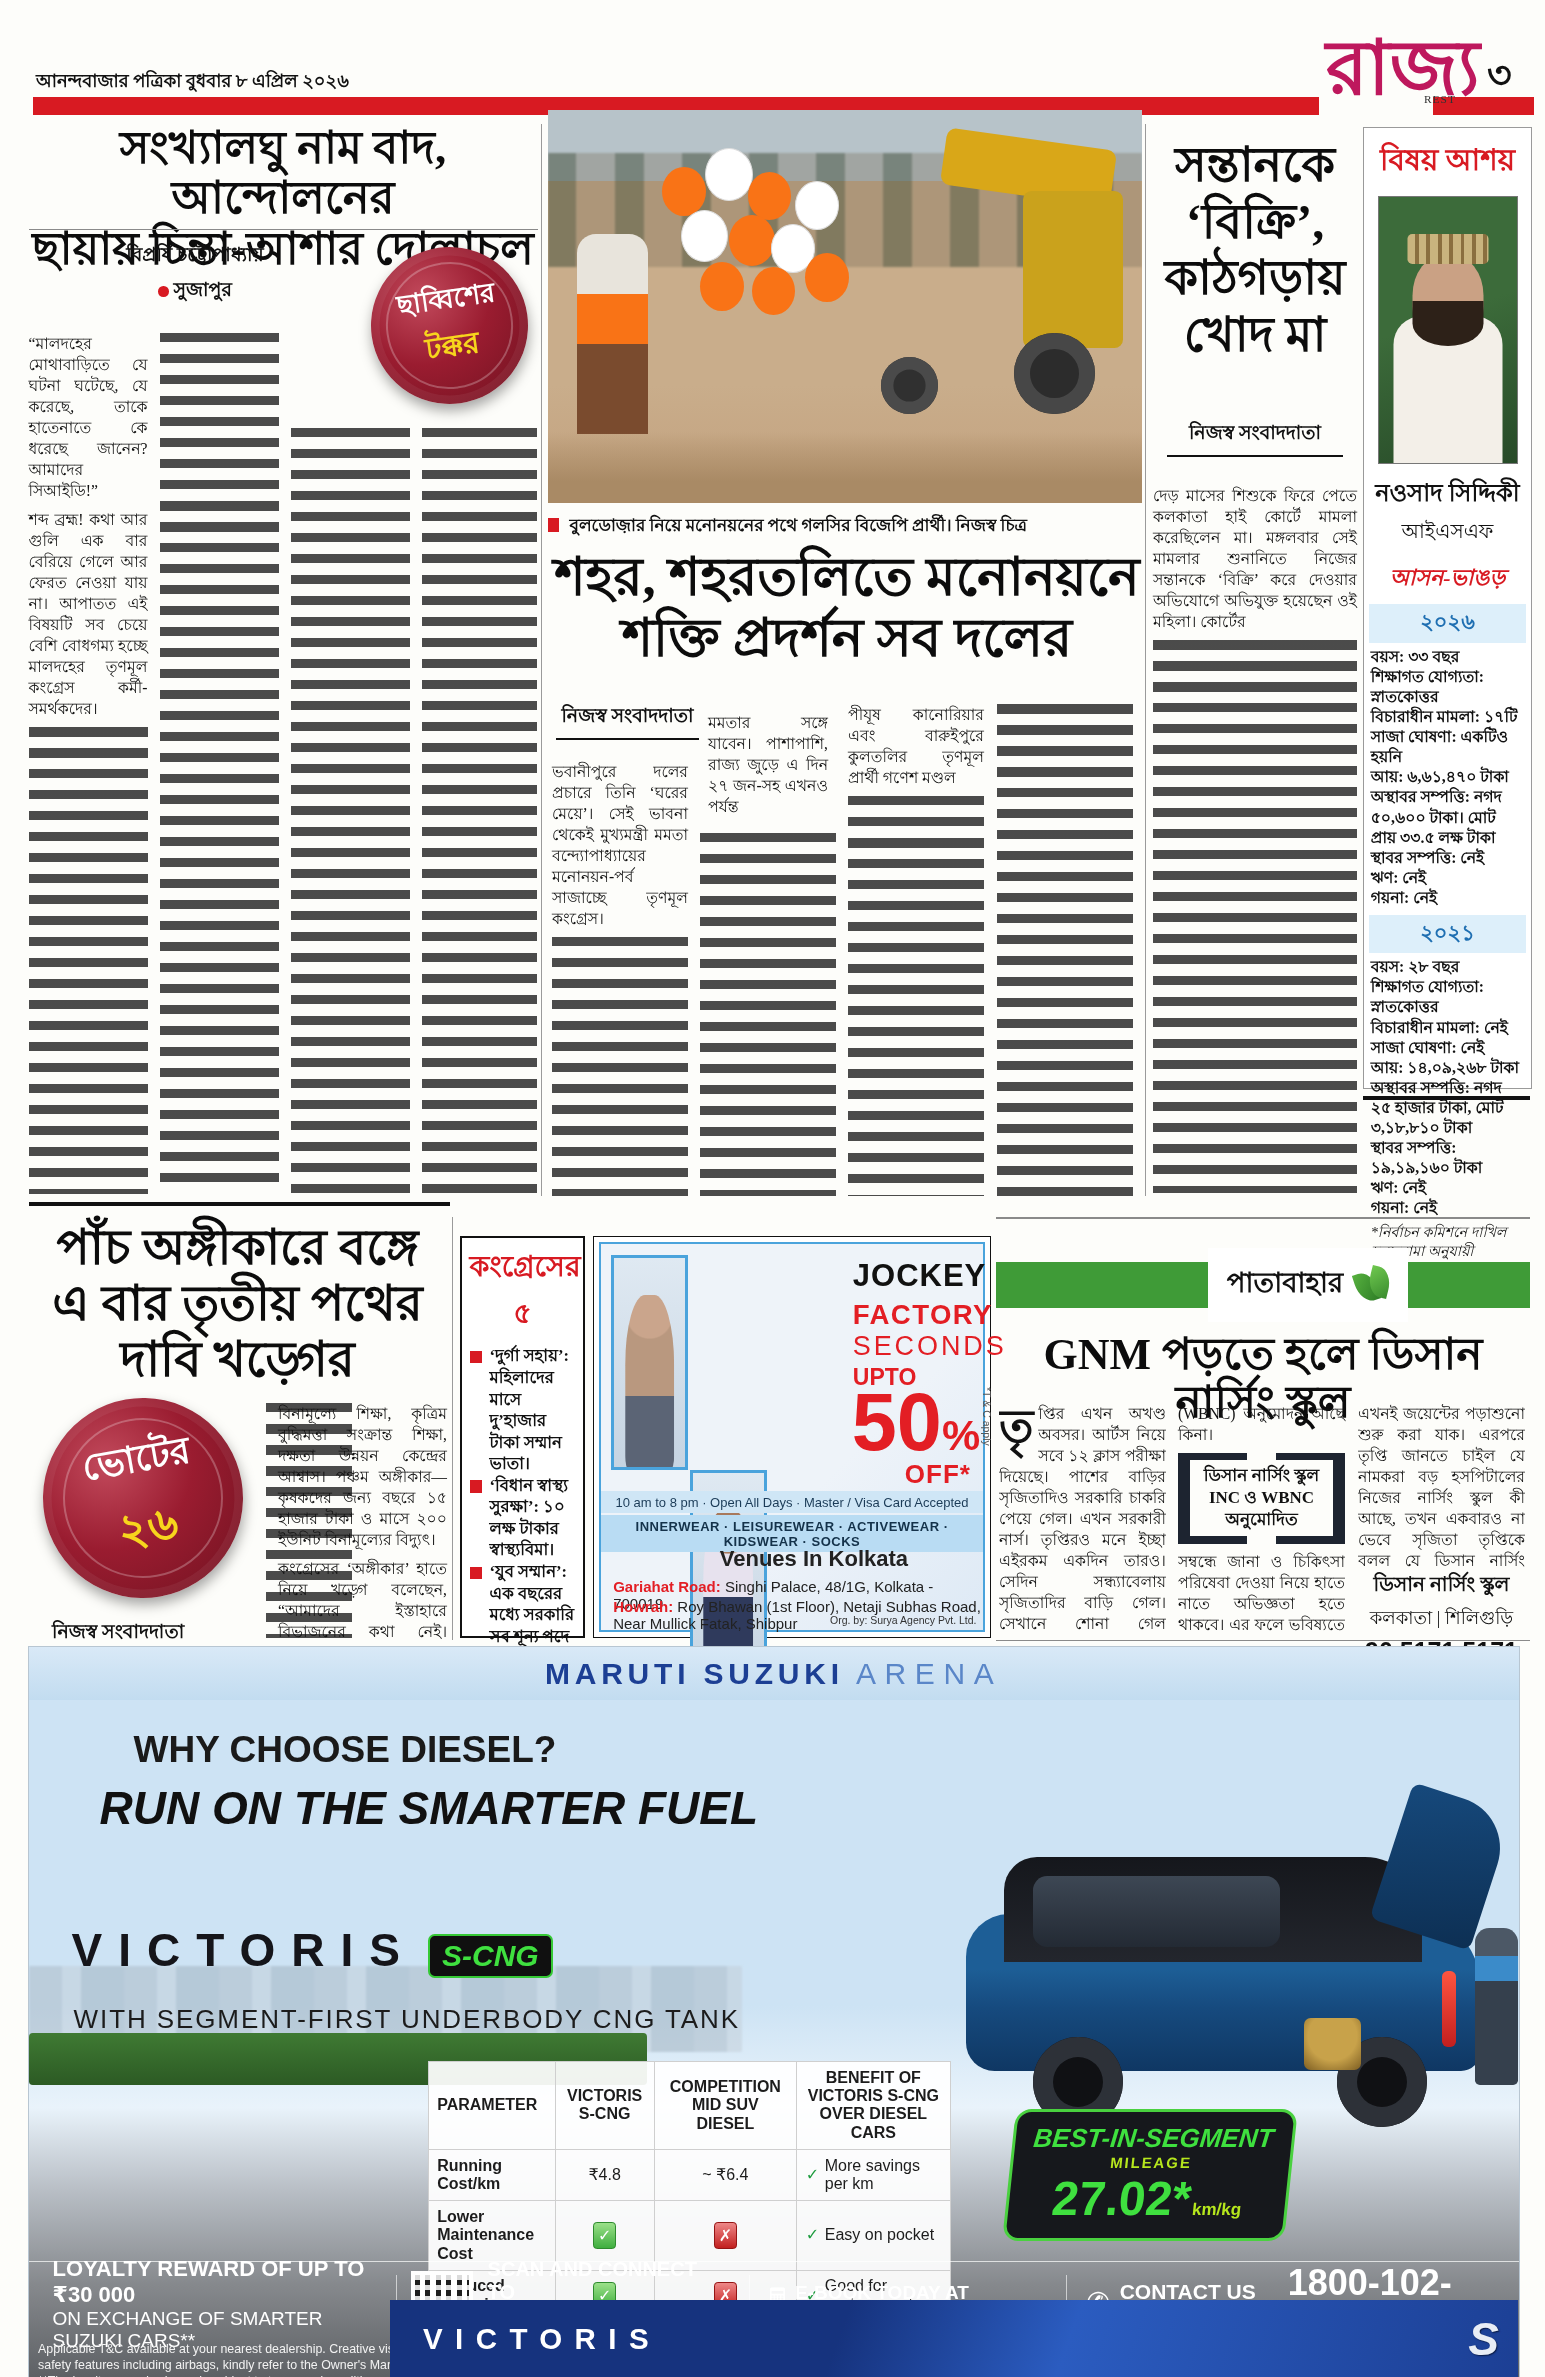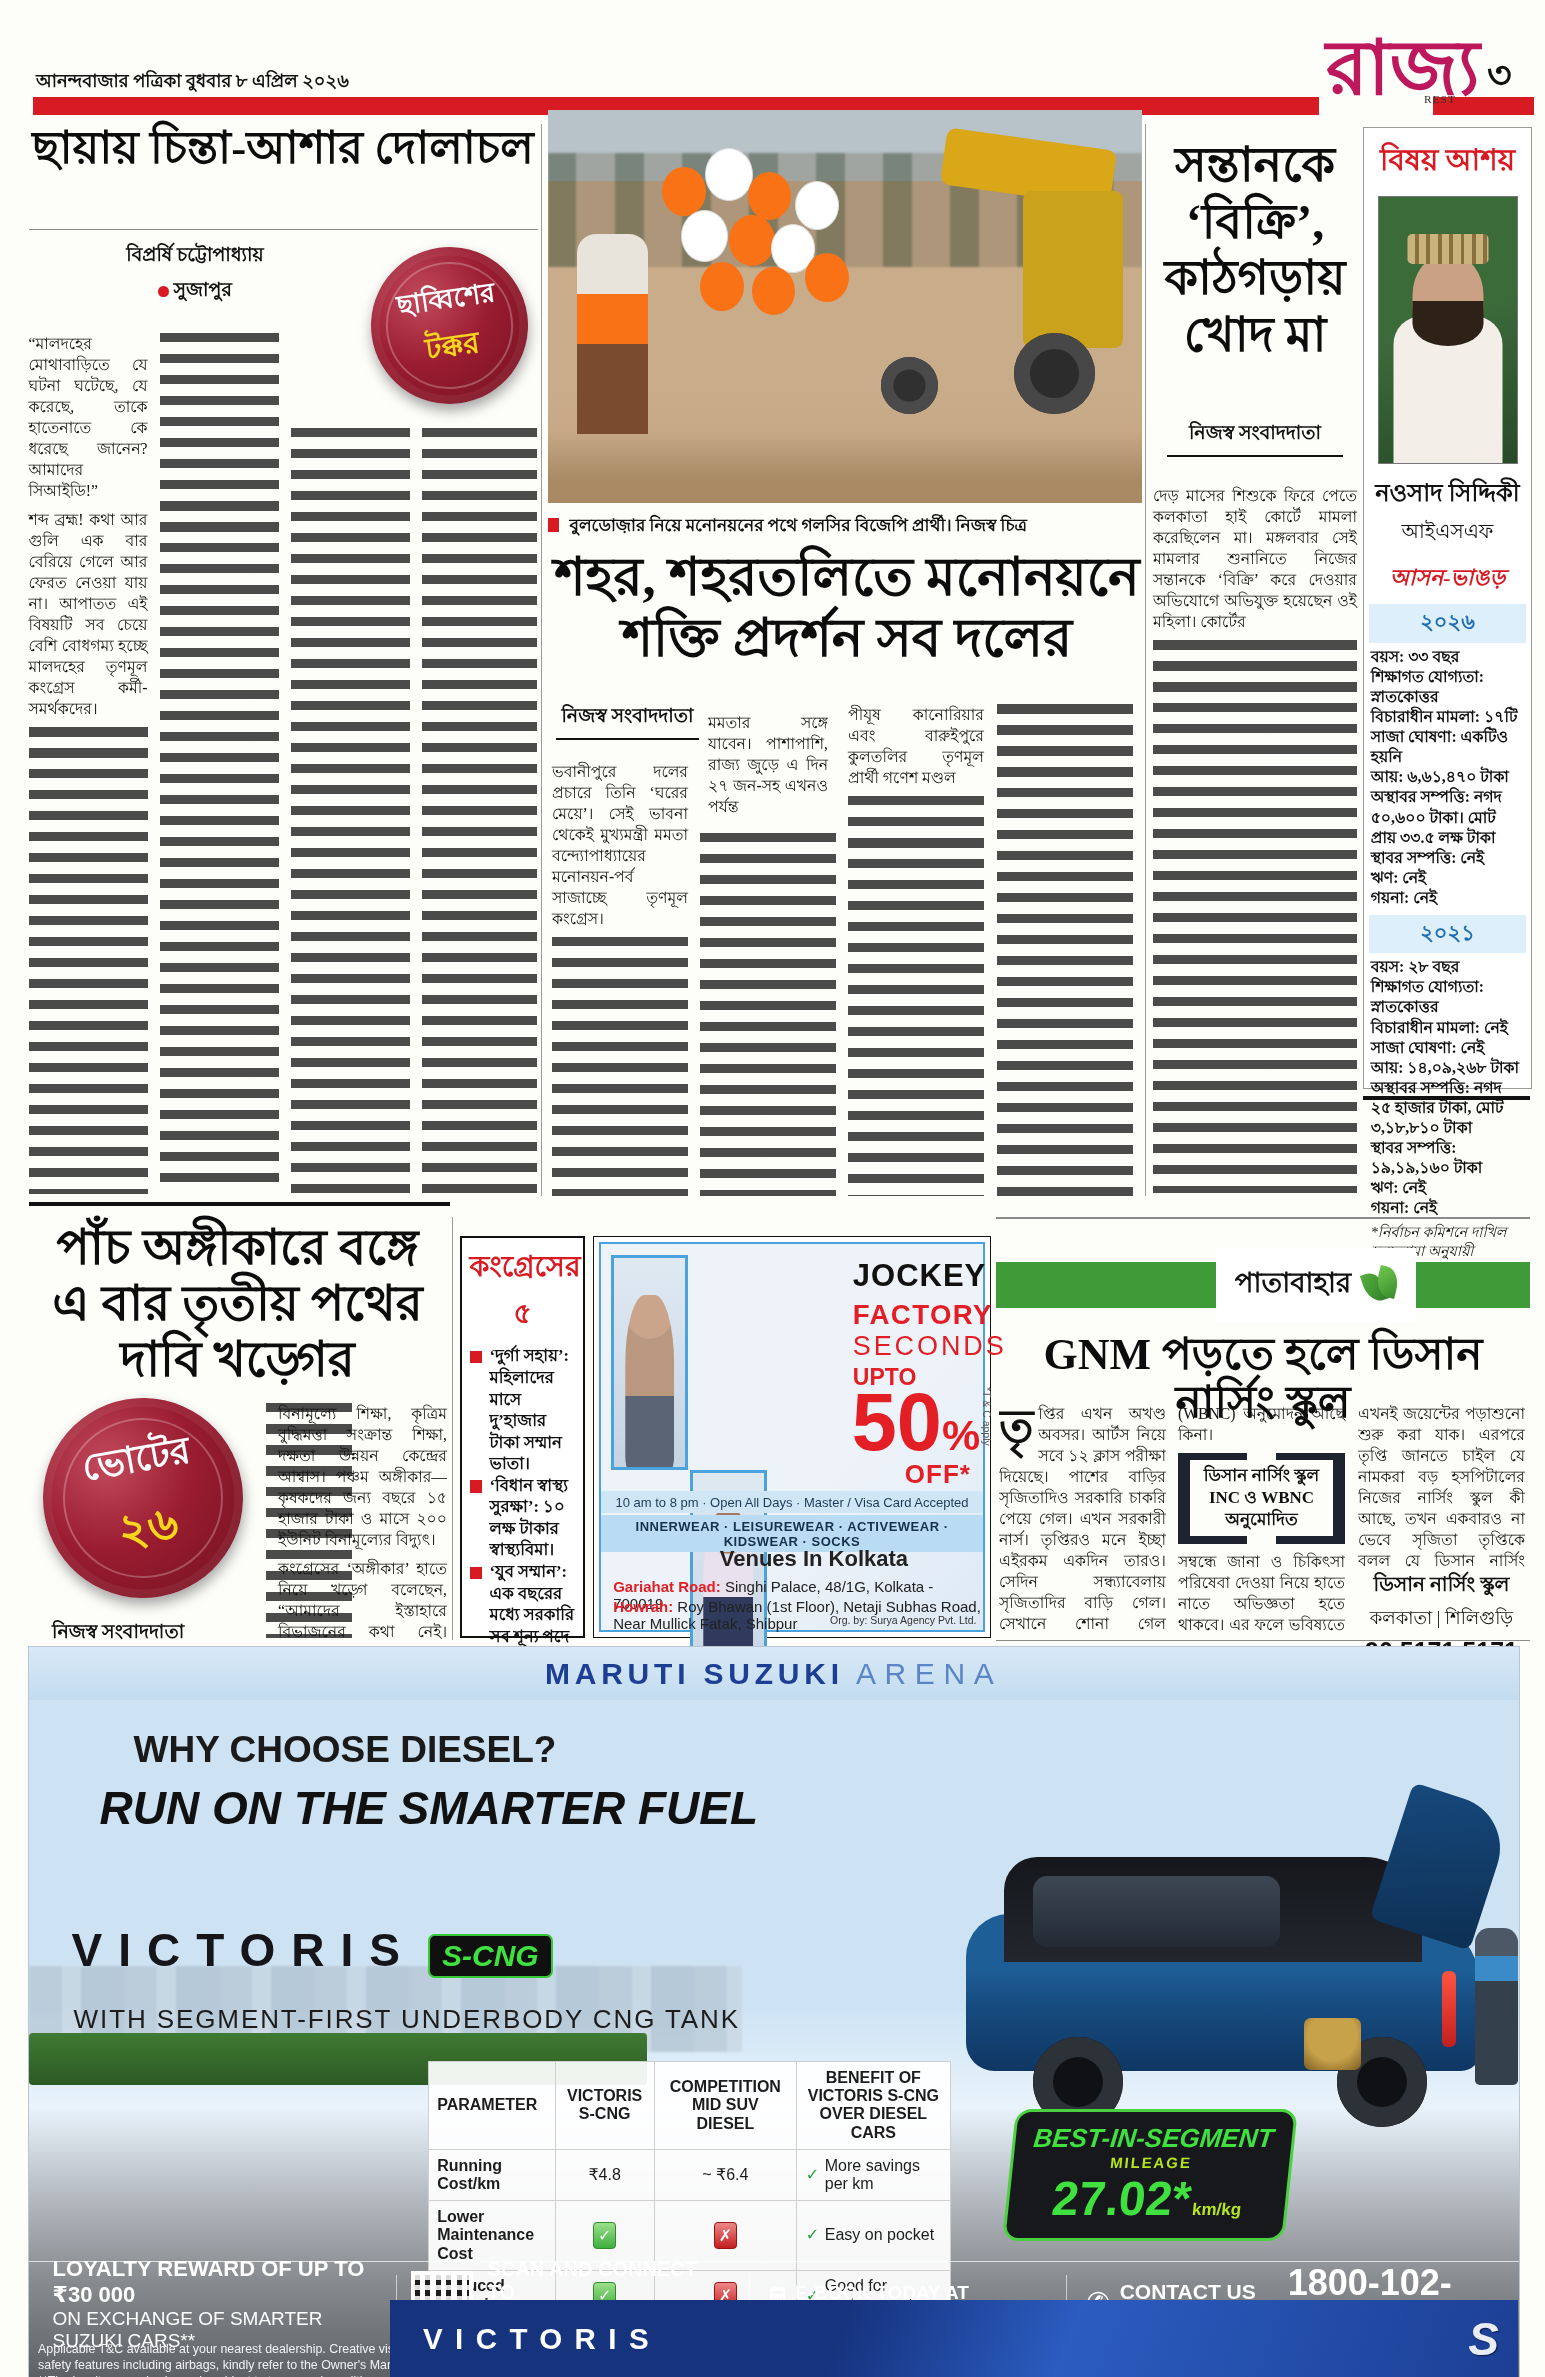--- a/index.html
+++ b/index.html
@@ -76,20 +76,21 @@
 <div id="page">
 
   <div class="abs b" style="left:36px;top:67px;font-size:18px;">আনন্দবাজার পত্রিকা বুধবার ৮ এপ্রিল ২০২৬</div>
   <div class="abs" style="left:33px;top:97px;width:1286px;height:18px;background:#d81a22;"></div>
   <div class="abs" style="left:1433px;top:97px;width:101px;height:18px;background:#d81a22;"></div>
   <div class="abs b" style="left:1326px;top:29.5px;font-size:76px;line-height:1;color:#be185d;">রাজ্য</div>
   <div class="abs" style="left:1424px;top:93px;font-size:11.4px;color:#333;letter-spacing:1px;">REST</div>
   <div class="abs b" style="left:1487px;top:45px;font-size:38px;">৩</div>
 
   <div class="abs headline ctr" style="left:28.5px;top:123px;width:509px;font-size:45px;line-height:1.12;">
+    <div>সংখ্যালঘু নাম বাদ, আন্দোলনের</div>
     <div>ছায়ায় চিন্তা-আশার দোলাচল</div>
   </div>
   <div class="abs rule-thin" style="left:28.5px;top:229px;width:509px;height:1.4px;"></div>
 
   <div class="abs ctr" style="left:62px;top:240px;width:266px;">
     <div class="byline">বিপ্রর্ষি চট্টোপাধ্যায়</div>
     <div class="byline" style="margin-top:2.9px;">
       <span class="dot"></span><span>সুজাপুর</span>
     </div>
   </div>
@@ -309,21 +310,21 @@
       <div class="abs" style="left:12.4px;top:354px;width:371px;font-size:15px;color:#222;">
         <span class="b" style="color:#e31e24;">Howrah:</span>
         <span>Roy Bhawan (1st Floor), Netaji Subhas Road, Near Mullick Fatak, Shibpur</span>
       </div>
       <div class="abs" style="right:6.7px;bottom:3.8px;font-size:10.5px;color:#333;">Org. by: Surya Agency Pvt. Ltd.</div>
     </div>
   </div>
 
   <div class="abs rule-thin" style="left:996px;top:1217px;width:534px;height:1.9px;"></div>
   <div class="abs" style="left:996px;top:1262px;width:534px;height:46px;background:#3f9b37;"></div>
-  <div class="abs" style="left:1208px;top:1248px;width:200px;height:74px;background:#fff;display:flex;align-items:center;justify-content:center;gap:13px;margin-left:8px;">
+  <div class="abs" style="left:1208px;top:1248px;width:200px;height:74px;background:#fff;display:flex;align-items:center;justify-content:center;gap:13px;">
     <span class="b" style="font-size:27.6px;">পাতাবাহার</span>
     <span class="leaf"></span>
   </div>
   <div class="abs headline ctr" style="left:996px;top:1331px;width:534px;font-size:44px;line-height:1.1;">GNM পড়তে হলে ডিসান নার্সিং স্কুল</div>
 
   <div class="abs bodytxt just" style="left:999px;top:1403px;width:167px;height:233px;overflow:hidden;">
     <span class="b" style="float:left;font-size:46px;line-height:.9;padding:2.9px 4.8px 0 0;">তৃ</span>
     <span>প্তির এখন অখণ্ড অবসর। আর্টস নিয়ে সবে ১২ ক্লাস পরীক্ষা দিয়েছে। পাশের বাড়ির সৃজিতাদিও সরকারি চাকরি পেয়ে গেল। এখন সরকারী নার্স। তৃপ্তিরও মনে ইচ্ছা এইরকম একদিন তারও।</span>
     <span>সেদিন সন্ধ্যাবেলায় সৃজিতাদির বাড়ি গেল। সেখানে শোনা গেল WBJEE ANM/GNM তালিকাভুক্ত কিনা এবং Indian Nursing Council (INC) ও West Bengal Nursing Council</span>
   </div>

